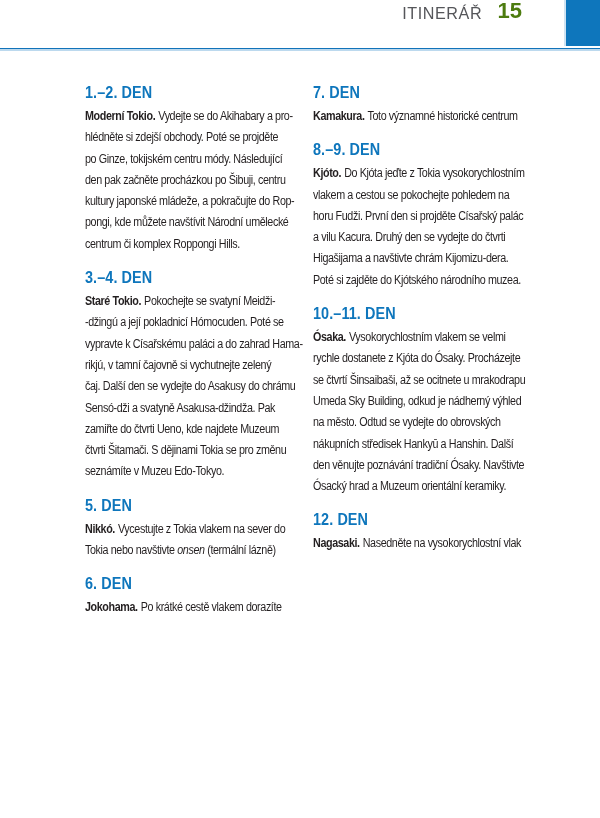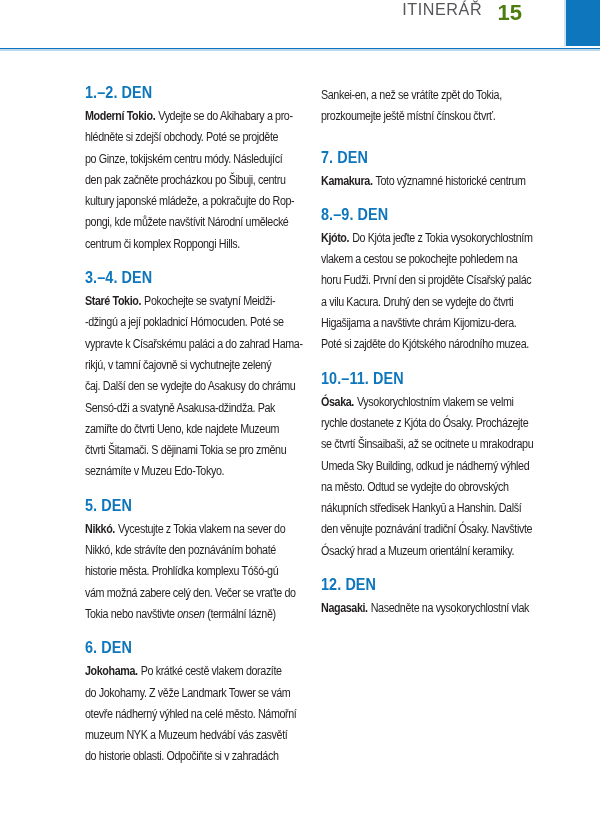--- a/index.html
+++ b/index.html
@@ -8,22 +8,22 @@
     width: 600px; height: 818px;
     font-family: "Liberation Sans", "DejaVu Sans", sans-serif;
     position: relative; overflow: hidden;
     color: #231f20;
   }
   .page { position: absolute; inset: 0; background: #ffffff; }
 
   
   .header {
     position: absolute; top: 0; left: 0; right: 0; height: 48px;
-    display: flex; align-items: flex-start; justify-content: flex-end;
-    padding: 0 78px 16px 0;
+    display: flex; align-items: flex-end; justify-content: flex-end;
+    padding: 0 78px 24px 0;
   }
   .header-title {
     font-size: 17px; color: #55565a; letter-spacing: 0.6px;
     transform: scaleX(0.95); transform-origin: 100% 50%;
     white-space: nowrap;
   }
   .page-number {
     font-size: 22px; font-weight: bold; color: #4d7c0f; margin-left: 15px;
   }
   .header-rule {
@@ -31,21 +31,21 @@
     height: 3px; background: #1173b9; border-bottom: 2px solid #bcd9ee;
   }
   .corner-accent {
     position: absolute; top: 0; right: 0; width: 36px; height: 46px;
     background: #0e76bc; border-left: 2px solid #cfe3f2;
   }
 
   
   .content {
     position: absolute; top: 84px; left: 0; right: 0; bottom: 0;
-    padding-left: 85px; display: flex; gap: 20px;
+    padding-left: 85px; display: flex; gap: 12px;
   }
   .col { width: 216px; }
 
   .day-section { margin-bottom: 14px; }
   .day-heading {
     color: #0e76bc; font-weight: bold; font-size: 16px; line-height: 18px;
     margin-bottom: 4px; white-space: nowrap;
     transform: scaleX(0.9); transform-origin: 0 50%;
     letter-spacing: 0.1px;
   }
@@ -104,52 +104,35 @@
               <div class="line">čtvrti Šitamači. S dějinami Tokia se pro změnu</div>
               <div class="line">seznámíte v Muzeu Edo-Tokyo.</div>
             </div>
         </div>
       </div>
 
       <div class="day-section">
         <div class="day-heading">5. DEN</div>
         <div class="para">
           <div class="line"><span class="lead">Nikkó.</span><span>Vycestujte z Tokia vlakem na sever do</span></div>
-          <div>
-              <div class="line">Nikkó, kde strávíte den poznáváním bohaté</div>
-              <div class="line">historie města. Prohlídka komplexu Tóšó-gú</div>
-              <div class="line">vám možná zabere celý den. Večer se vraťte do</div>
-            </div>
           <div class="line"><span>Tokia nebo navštivte </span><span class="italic">onsen</span><span> (termální lázně)</span></div>
         </div>
       </div>
 
       <div class="day-section">
         <div class="day-heading">6. DEN</div>
         <div class="para">
           <div class="line"><span class="lead">Jokohama.</span><span>Po krátké cestě vlakem dorazíte</span></div>
-          <div>
-              <div class="line">do Jokohamy. Z věže Landmark Tower se vám</div>
-              <div class="line">otevře nádherný výhled na celé město. Námořní</div>
-              <div class="line">muzeum NYK a Muzeum hedvábí vás zasvětí</div>
-              <div class="line">do historie oblasti. Odpočiňte si v zahradách</div>
-            </div>
         </div>
       </div>
 
     </div>
 
     <div class="col">
 
-      <div class="para continuation">
-        <div>
-            <div class="line">Sankei-en, a než se vrátíte zpět do Tokia,</div>
-            <div class="line">prozkoumejte ještě místní čínskou čtvrť.</div>
-          </div>
-      </div>
 
       <div class="day-section">
         <div class="day-heading">7. DEN</div>
         <div class="para">
           <div class="line"><span class="lead">Kamakura.</span><span>Toto významné historické centrum</span></div>
         </div>
       </div>
 
       <div class="day-section">
         <div class="day-heading">8.–9. DEN</div>

